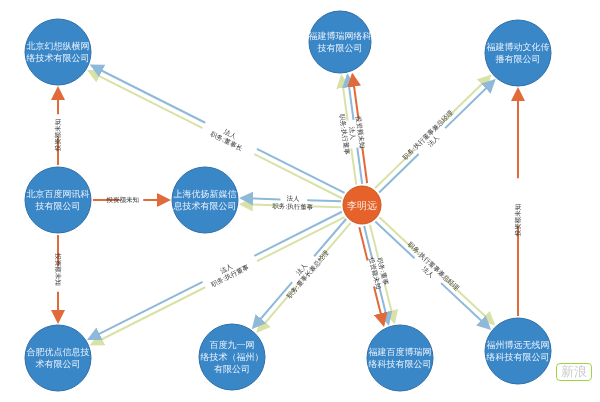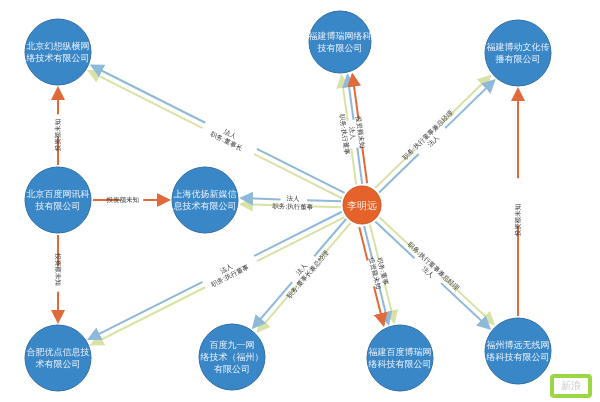--- a/index.html
+++ b/index.html
@@ -3,23 +3,23 @@
 <meta charset="utf-8">
 <style>
   html, body { margin: 0; padding: 0; background: #ffffff; }
   body { width: 600px; height: 402px; position: relative; overflow: hidden;
          font-family: "DejaVu Sans", sans-serif; }
   #stage { position: absolute; left: 0; top: 0; width: 600px; height: 402px; }
   svg text { font-family: "DejaVu Sans", sans-serif; }
   .node-label { fill: #e8f1fb; font-size: 9px; }
   .center-label { fill: #ffe9dc; font-size: 10px; }
   .edge-label { fill: #333333; font-size: 6.5px; }
-  .watermark { position: absolute; right: 8px; bottom: 4px; width: 34px; height: 16px;
-               border: 4px solid #84cc16; border-radius: 4px; color: #bdbdbd;
-               font-size: 10px; line-height: 16px; text-align: center; opacity: 0.8; }
+  .watermark { position: absolute; right: 8px; bottom: 21px; width: 34px; height: 16px;
+               border: 1px solid #84cc16; border-radius: 4px; color: #bdbdbd;
+               font-size: 13px; line-height: 16px; text-align: center; opacity: 0.8; }
 </style>
 </head>
 <body>
 
 <svg id="stage" width="600" height="402" viewBox="0 0 600 402" xmlns="http://www.w3.org/2000/svg">
   <defs>
     <marker id="arrY" markerWidth="7" markerHeight="7" refX="6" refY="3.5" orient="auto">
       <path d="M0,0 L7,3.5 L0,7 z" fill="#d9e2a6"></path>
     </marker>
     <marker id="arrB" markerWidth="7" markerHeight="7" refX="6" refY="3.5" orient="auto">

